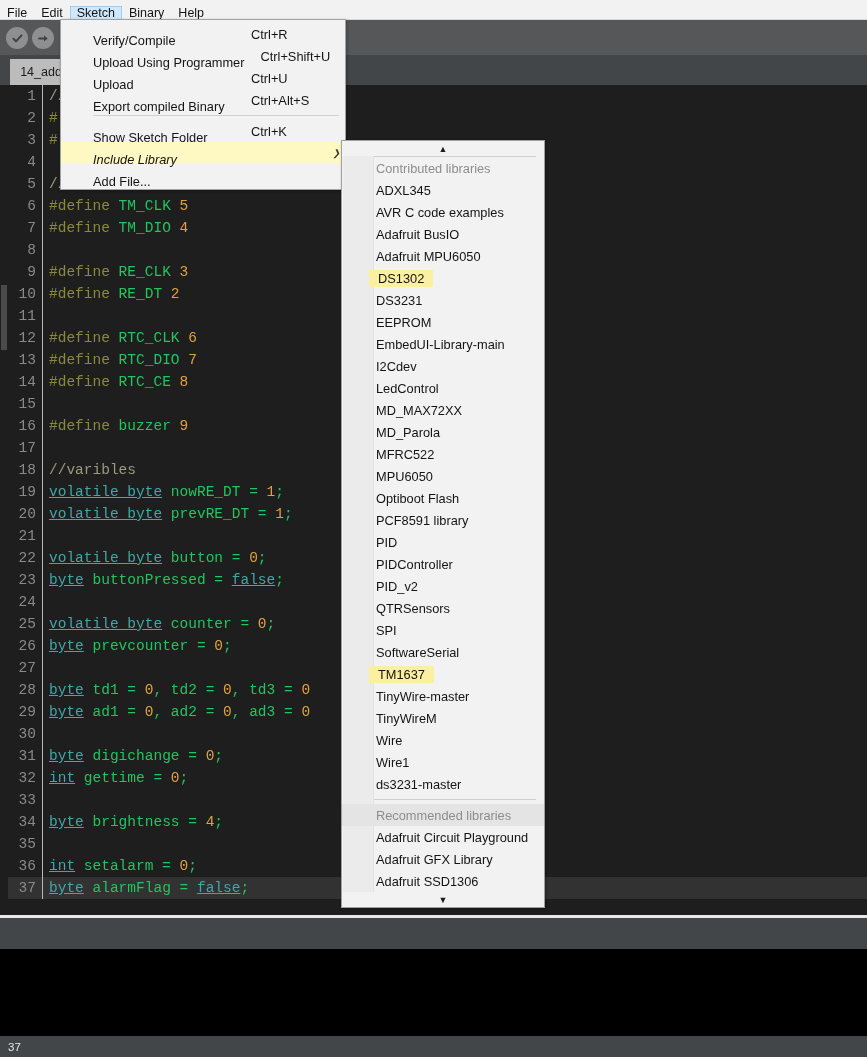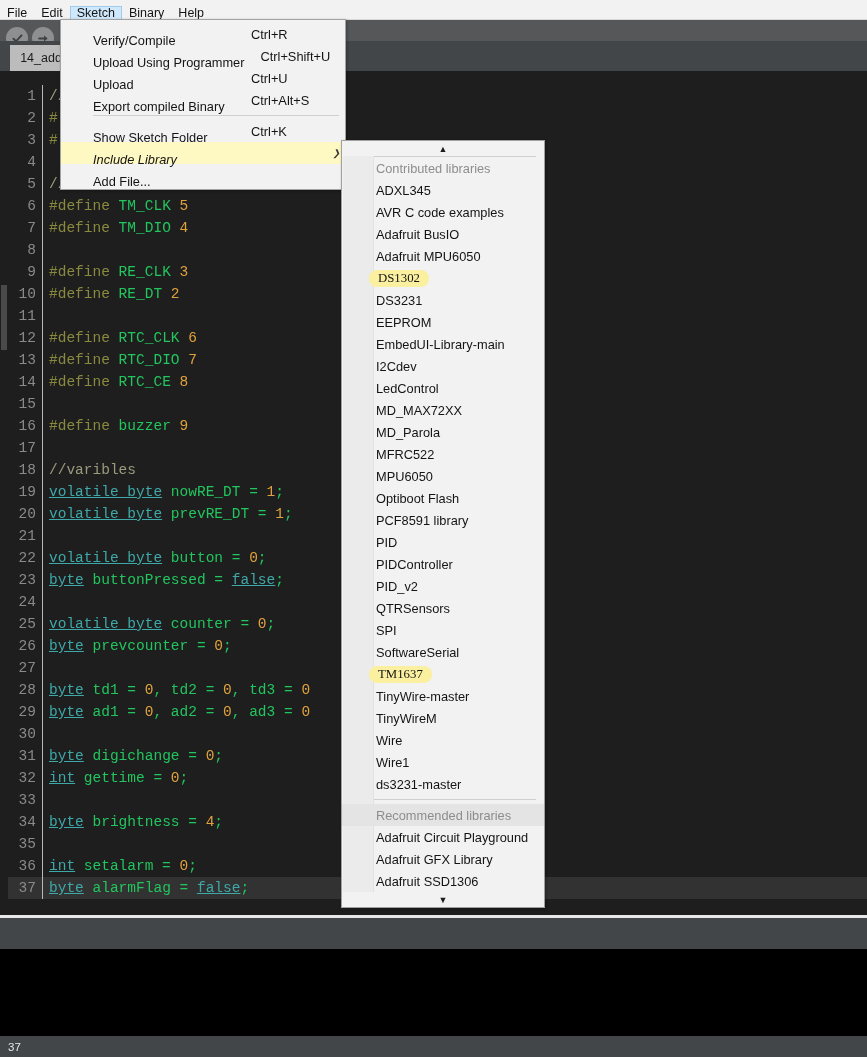--- a/index.html
+++ b/index.html
@@ -62,21 +62,21 @@
     align-items: center;
     justify-content: center;
   }
   .tool-btn svg { display:block; }
   #btn-verify { left: 6px; }
   #btn-upload { left: 32px; }
 
   
   #tabbar {
     position: absolute;
-    left: 0; top: 41px;
+    left: 0; top: 55px;
     width: 867px; height: 30px;
     background: #434649;
     z-index: 5;
   }
   #sketch-tab {
     position: absolute;
     left: 10px; top: 4px;
     height: 26px;
     min-width: 62px;
     background: #bcbcbc;
@@ -280,25 +280,24 @@
   }
   .lib-item.header {
     color: #8d8d8d;
   }
   .lib-item.header.shaded {
     background: #e4e4e4;
   }
   .lib-item .pill {
     display: inline-block;
     background: #faf0a0;
-    border-radius: 8px;
+    border-radius: 1px;
     padding: 1px 9px;
     margin-left: -7px;
     line-height: 15px;
-    font-family: Liberation Serif, serif;
   }
   .lib-sep {
     position: relative;
     height: 1px;
     background: #cfcfcf;
     margin: 4px 8px 4px 32px;
     z-index: 2;
   }
 </style>
 </head>

